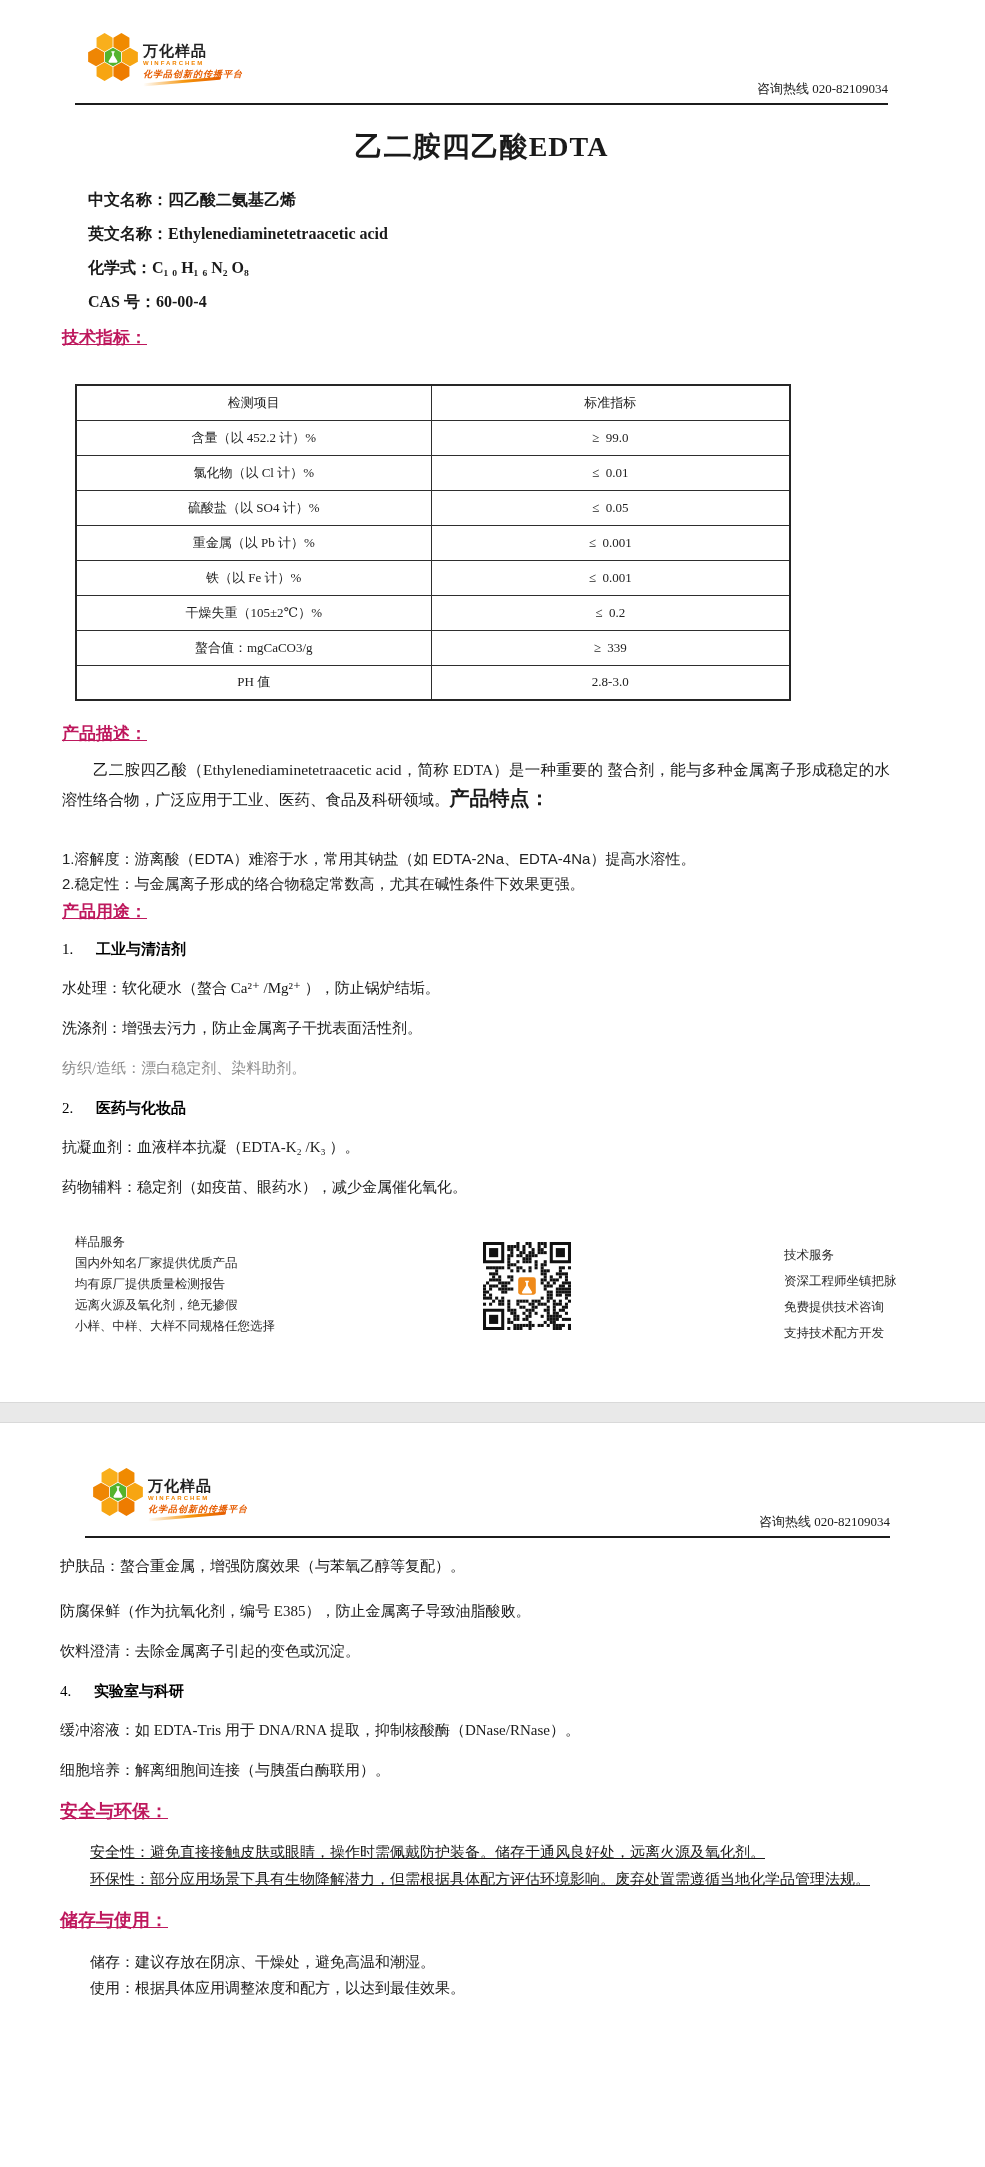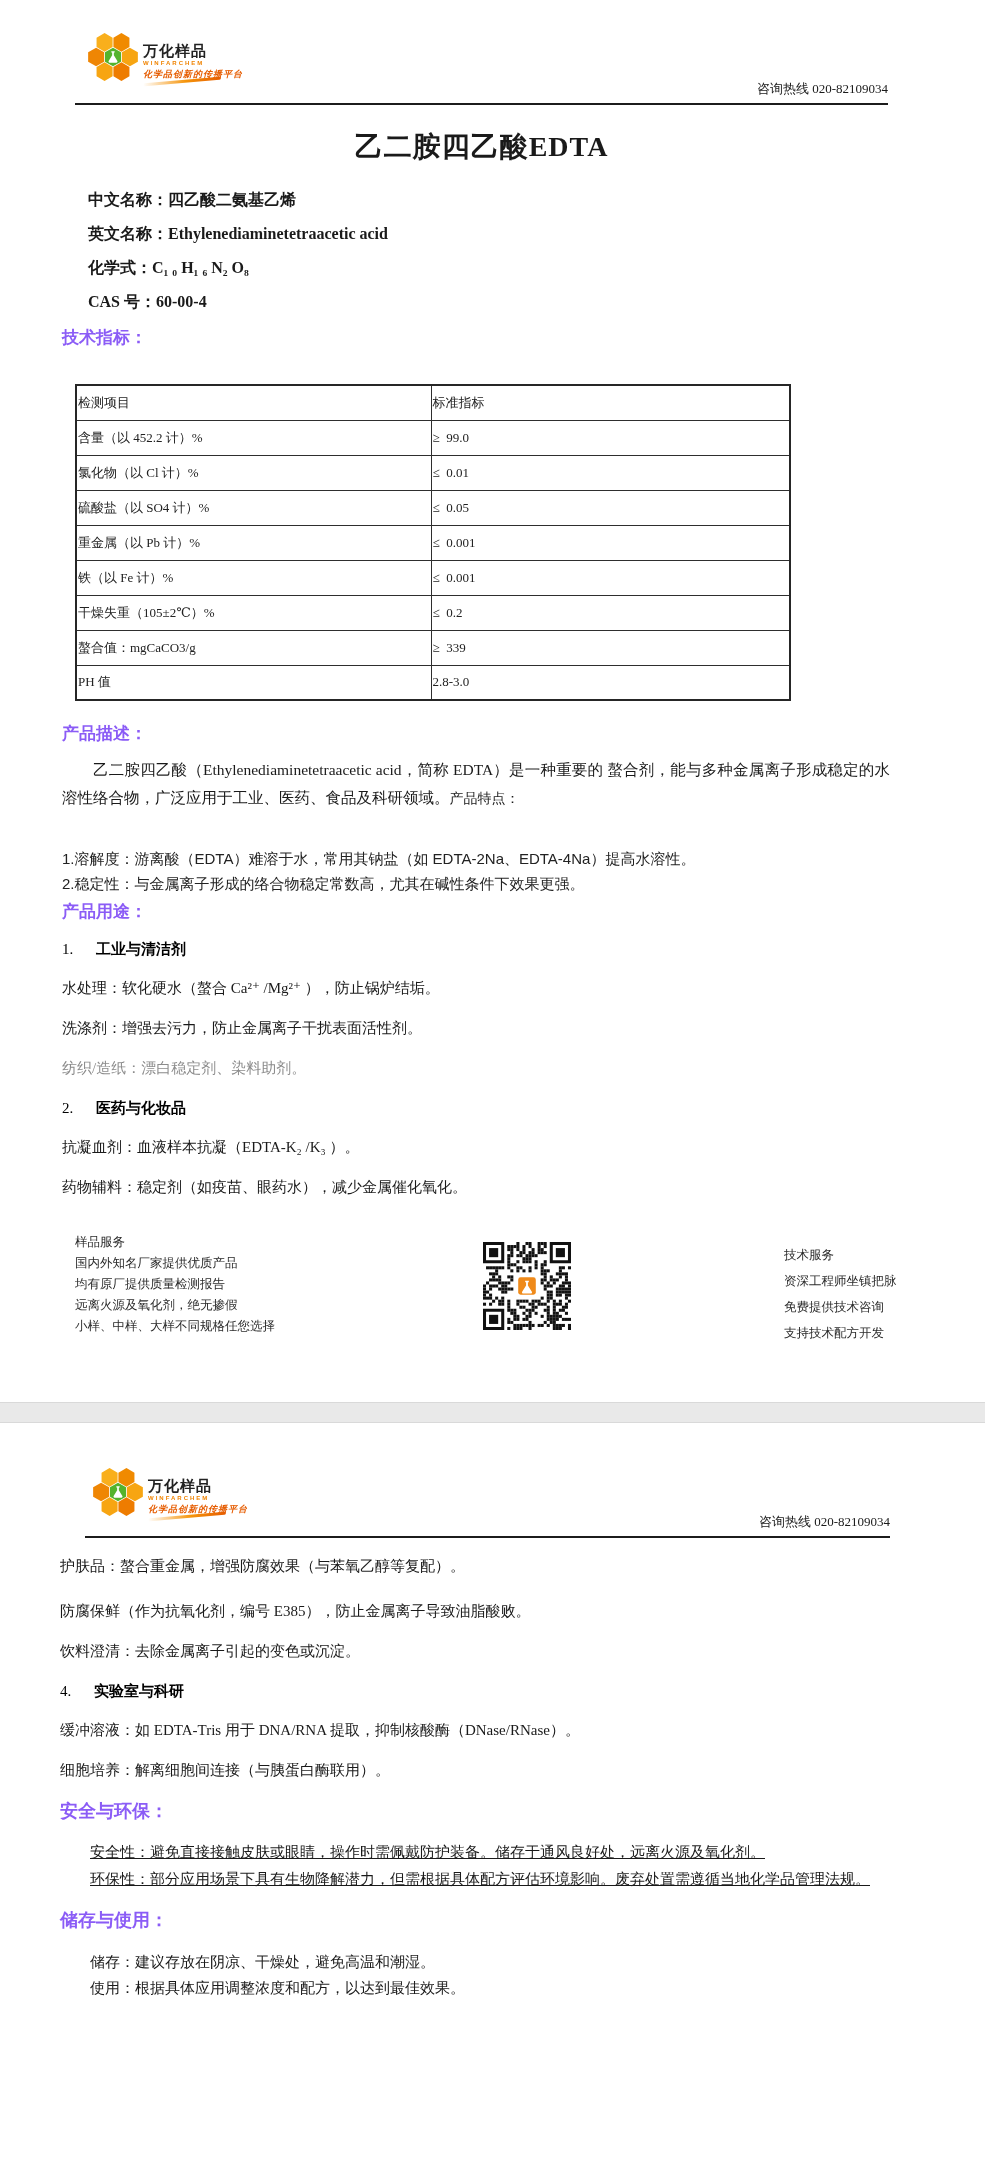--- a/index.html
+++ b/index.html
@@ -25,27 +25,27 @@
   .brand-en{font-family:var(--sans);font-size:6px;letter-spacing:2px;color:#f08300;margin-top:2px;font-weight:bold;}
   .brand-slogan{font-family:var(--serif);font-style:italic;font-weight:bold;font-size:9px;color:#e65c00;margin-top:4px;letter-spacing:1px;white-space:nowrap;}
   .swoosh{width:78px;height:3px;border-radius:2px;margin-top:1px;background:linear-gradient(90deg,rgba(240,131,0,0) 0%,#f5940a 55%,#e65c00 100%);transform:rotate(-5deg);}
   .hotline{position:absolute;right:97px;font-size:13px;color:#1a1a1a;}
   .rule{position:absolute;height:2px;background:#1c1c1c;}
 
   
   .title{position:absolute;top:128px;left:75px;right:97px;text-align:center;font-size:28px;font-weight:bold;letter-spacing:1px;}
   .meta{position:absolute;top:188px;left:88px;font-size:16px;font-weight:bold;}
   .meta-line{height:34px;line-height:24px;white-space:pre;}
-  .sec-heading{font-family:var(--sans);font-weight:bold;font-size:17px;color:#8b5cf6;}
+  .sec-heading{font-family:var(--sans);font-weight:bold;font-size:17px;color:#be185d;text-decoration:underline;}
   .h-tech{position:absolute;top:326px;left:62px;}
   .spec{position:absolute;top:384px;left:75px;width:716px;border-collapse:collapse;table-layout:fixed;border:2px solid #262626;}
-  .spec td{border:1px solid #2e2e2e;height:35px;vertical-align:middle;font-size:13px;white-space:pre;color:#222;}
+  .spec td{border:1px solid #2e2e2e;height:35px;text-align:center;vertical-align:middle;font-size:13px;white-space:pre;color:#222;}
   .h-desc{position:absolute;top:722px;left:62px;}
   .desc{position:absolute;top:756px;left:62px;width:828px;font-size:15.5px;line-height:28px;text-align:justify;text-indent:2em;}
-  .features-inline{font-family:var(--sans);font-weight:normal;font-size:14px;text-indent:0;}
+  .features-inline{font-family:var(--sans);font-weight:bold;font-size:20px;text-indent:0;}
   .features{position:absolute;top:846px;left:62px;width:840px;font-family:var(--sans);font-size:15px;line-height:25px;color:#222;}
   .h-uses{position:absolute;top:900px;left:62px;}
   .uses{position:absolute;top:936px;left:62px;width:830px;}
   .use-title{font-size:15px;line-height:26px;margin-bottom:13px;font-family:var(--sans);color:#000000;}
   .use-title .num{display:inline-block;width:34px;font-family:var(--serif);font-weight:normal;}
   .use-title .t{font-weight:bold;}
   .use-item{font-size:15px;line-height:26px;margin-bottom:14px;}
   .use-item.muted{color:var(--muted);}
 
   

